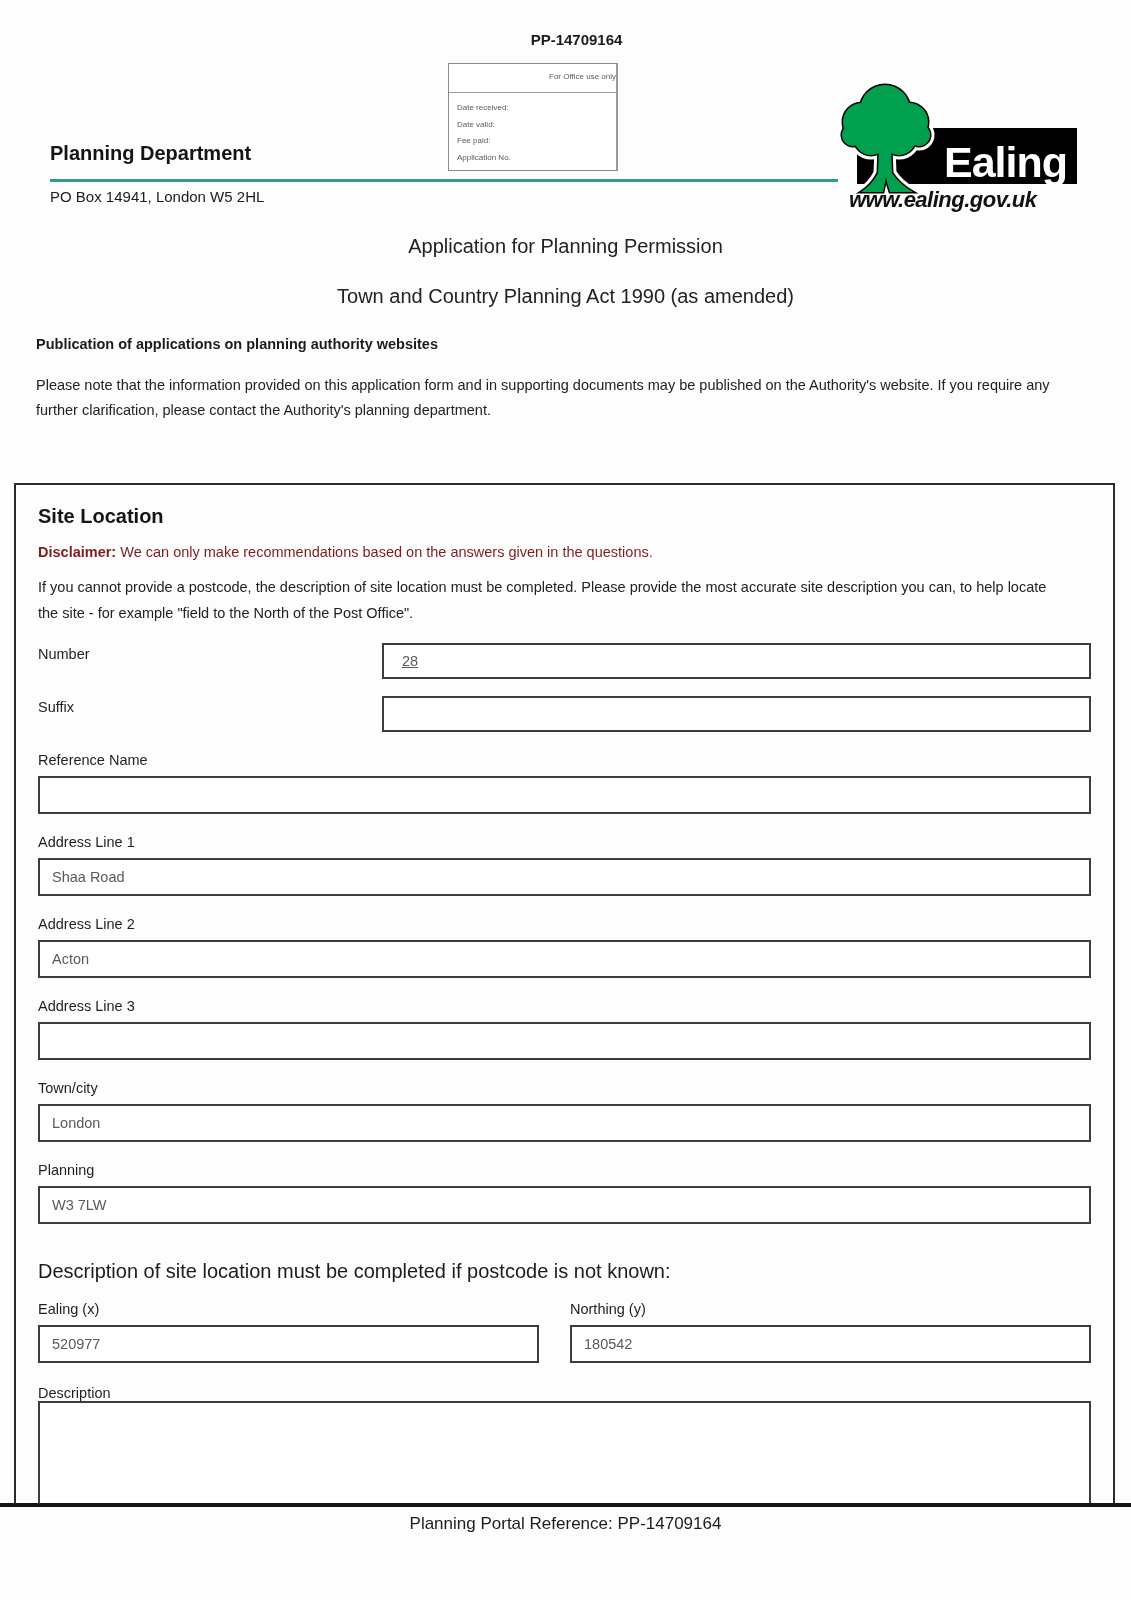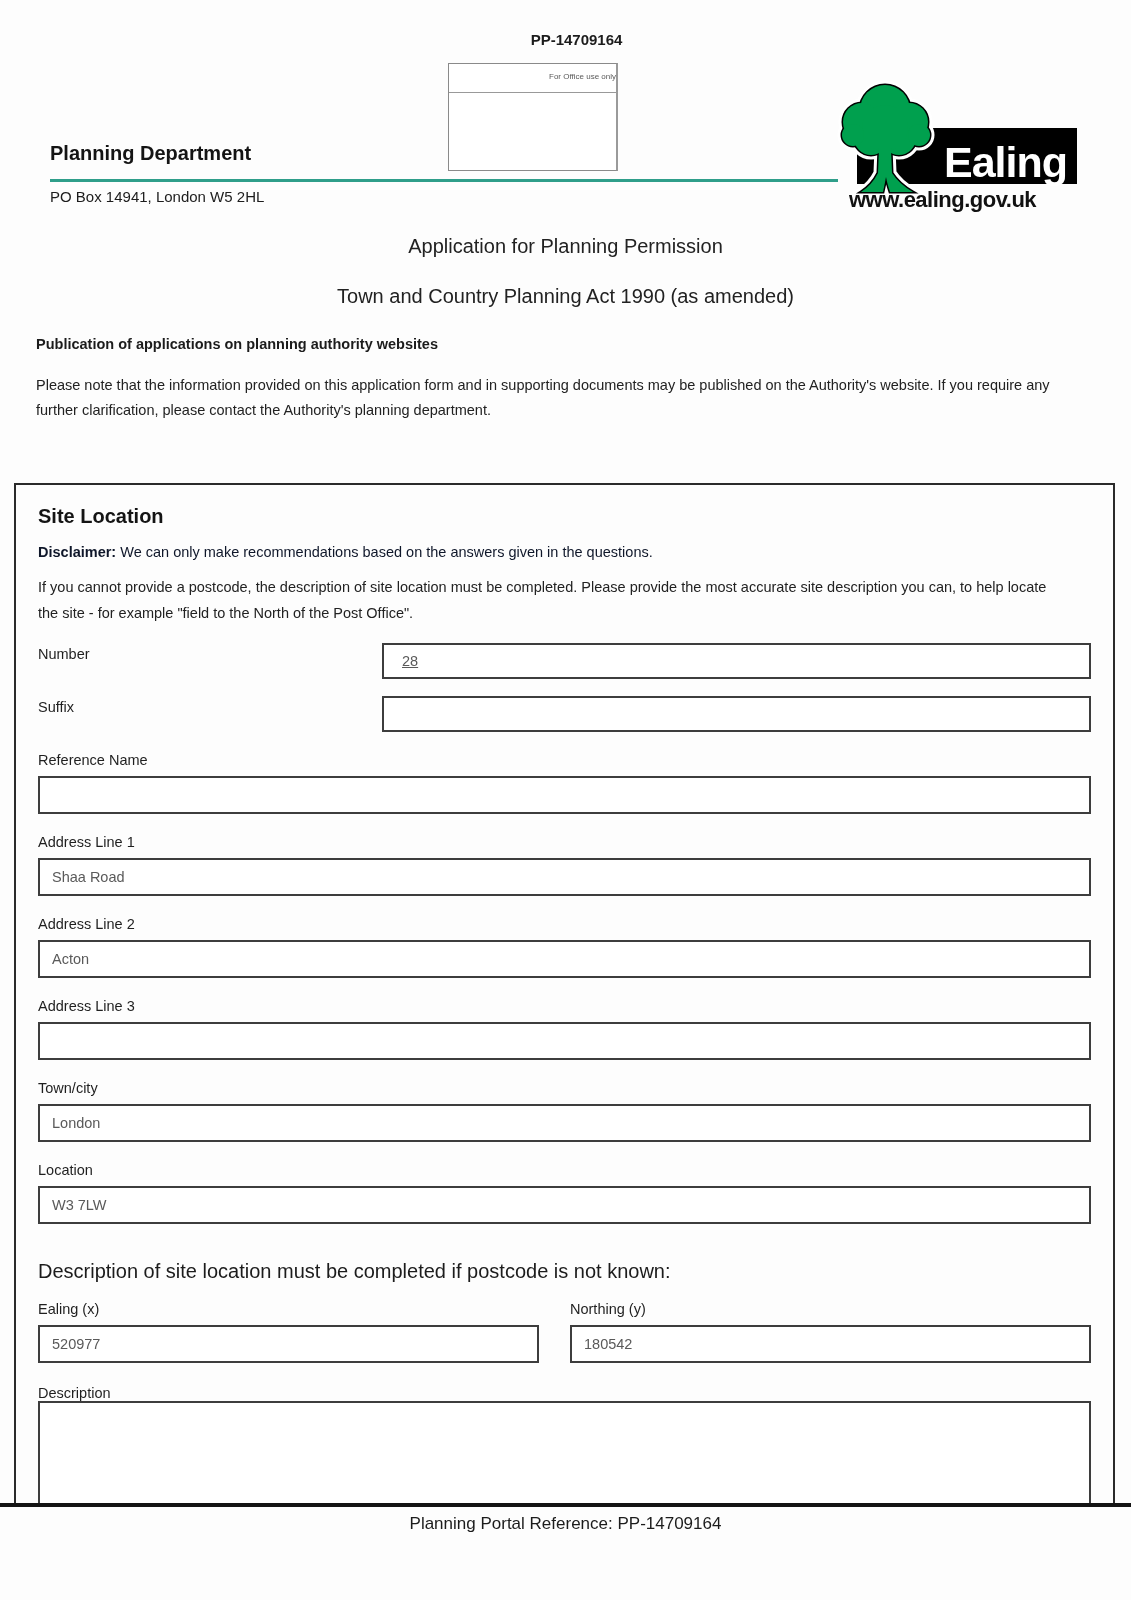--- a/index.html
+++ b/index.html
@@ -30,35 +30,35 @@
   .po-box { position:absolute; left:50px; top:188px; font-size:15px; color:#1c1c1c; }
 
   
   .logo { position:absolute; left:833px; top:78px; width:250px; height:138px; }
   .logo-box {
     position:absolute; left:24px; top:50px; width:220px; height:56px; background:#000;
     display:flex; align-items:flex-end; justify-content:flex-end; padding-right:10px;
   }
   .logo-name { color:#fff; font-weight:bold; font-size:43px; letter-spacing:-1px; line-height:1; }
   .logo-tree { position:absolute; left:0; top:0; width:106px; height:118px; }
-  .logo-url { position:absolute; left:16px; top:109px; font-size:22px; font-weight:bold; color:#111; letter-spacing:-0.5px; }
+  .logo-url { position:absolute; left:16px; top:109px; font-size:22px; font-weight:bold; color:#111; letter-spacing:-0.5px;font-style:italic; }
 
   
   .title-main { position:absolute; top:235px; left:0; width:100%; text-align:center; font-size:20px; color:#222; }
   .title-sub  { position:absolute; top:285px; left:0; width:100%; text-align:center; font-size:20px; color:#222; }
   .pub-heading { position:absolute; left:36px; top:336px; font-size:14.5px; font-weight:bold; color:#1c1c1c; }
   .pub-body { position:absolute; left:36px; top:373px; width:1052px; font-size:14.5px; line-height:25px; color:#222; }
 
   
   .site-box {
     position:absolute; left:14px; top:483px; width:1101px; height:1021px;
     border:2px solid #2a2a2a; border-bottom:none; padding:0 22px; overflow:hidden; background:#fdfdfd;
   }
   .site-heading { margin-top:20px; font-size:20px; font-weight:bold; color:#141414; }
-  .disclaimer { margin-top:16px; font-size:14.5px; color:#0f172a; }
+  .disclaimer { margin-top:16px; font-size:14.5px; color:#7f1d1d; }
   .disclaimer b { font-weight:bold; }
   .site-intro { margin-top:14px; font-size:14.5px; line-height:26px; color:#222; width:1030px; }
 
   .inline-row { display:flex; margin-top:17px; }
   .inline-row:first-of-type { margin-top:15px; }
   .inline-row .f-label { width:344px; padding-top:3px; font-size:14.5px; }
   .inline-row input {
     flex:1; height:36px; border:2px solid #3d3d3d; background:#fff;
     font-family:"Liberation Sans", sans-serif; font-size:14.5px; color:#5a5a5a; padding:0 18px;text-decoration:underline;
   }
@@ -84,20 +84,26 @@
 </style>
 </head>
 <body>
 
 <div class="page">
 
   <div class="pp-ref">PP-14709164</div>
 
   <div class="office-box">
     <div class="office-title">For Office use only</div>
+    <div class="office-fields">
+      <div>Date received:</div>
+      <div>Date valid:</div>
+      <div>Fee paid:</div>
+      <div>Application No.</div>
+    </div>
   </div>
 
   <div class="dept-heading">Planning Department</div>
   <div class="teal-rule" style="background:#2f9e8a;"></div>
   <div class="po-box">PO Box 14941, London W5 2HL</div>
 
   <div class="logo">
     <div class="logo-box">
       <span class="logo-name">Ealing</span>
     </div>
@@ -184,21 +190,21 @@
       <span class="f-label">Address Line 3</span>
       <input type="text" value="" style="">
     </div>
 
     <div class="stacked-row">
       <span class="f-label">Town/city</span>
       <input type="text" value="London" style="">
     </div>
 
     <div class="stacked-row">
-      <span class="f-label">Location</span>
+      <span class="f-label">Planning</span>
       <input type="text" value="W3 7LW" style="">
     </div>
 
     <div class="desc-heading">Description of site location must be completed if postcode is not known:</div>
 
     <div class="coord-grid">
       <div class="coord-col">
         <span class="f-label">Ealing (x)</span>
         <input type="text" value="520977" style="">
       </div>

